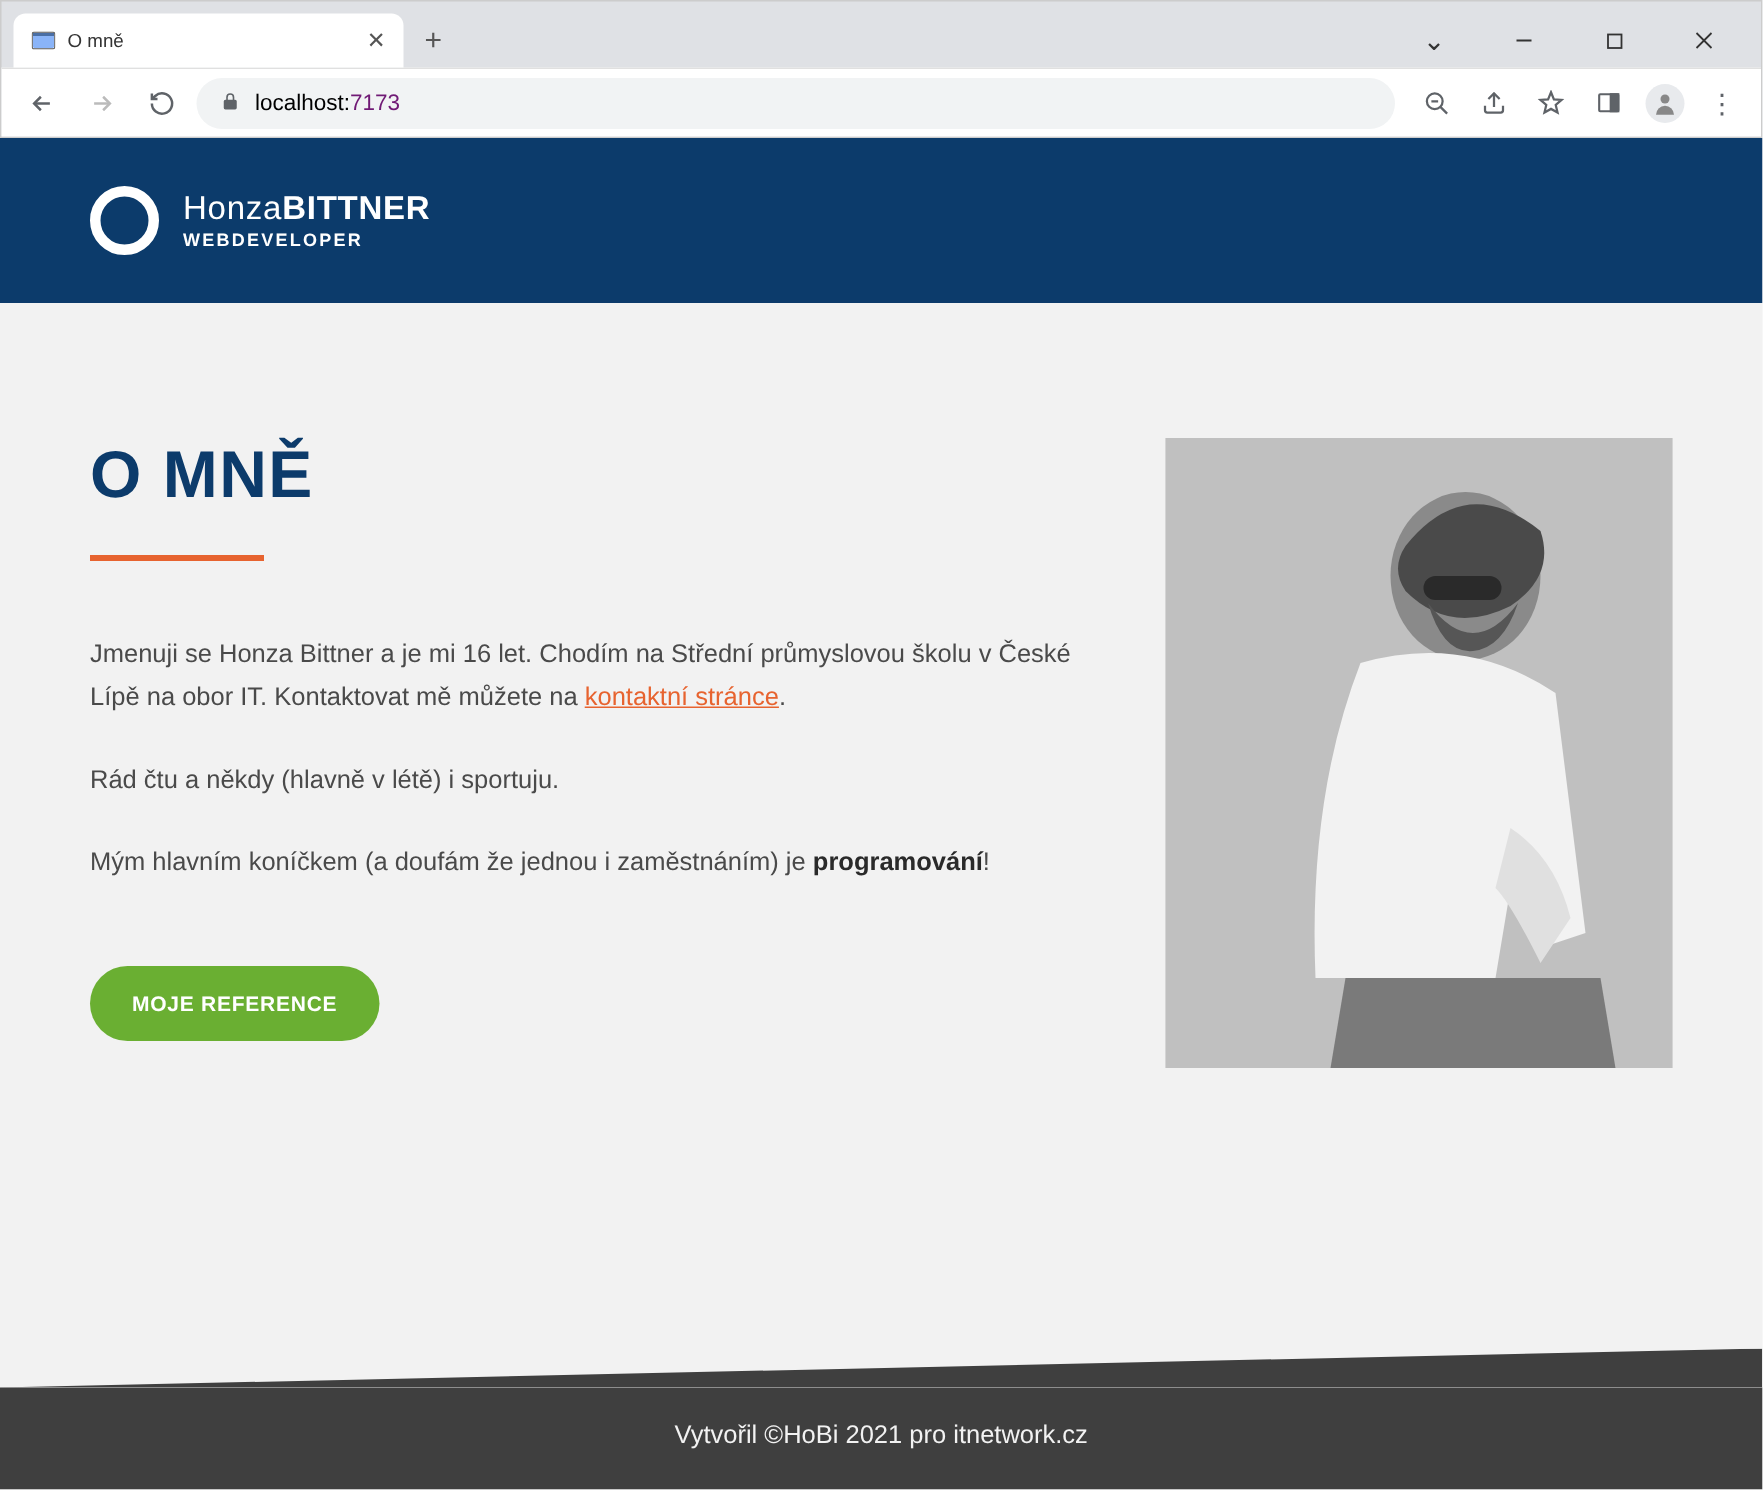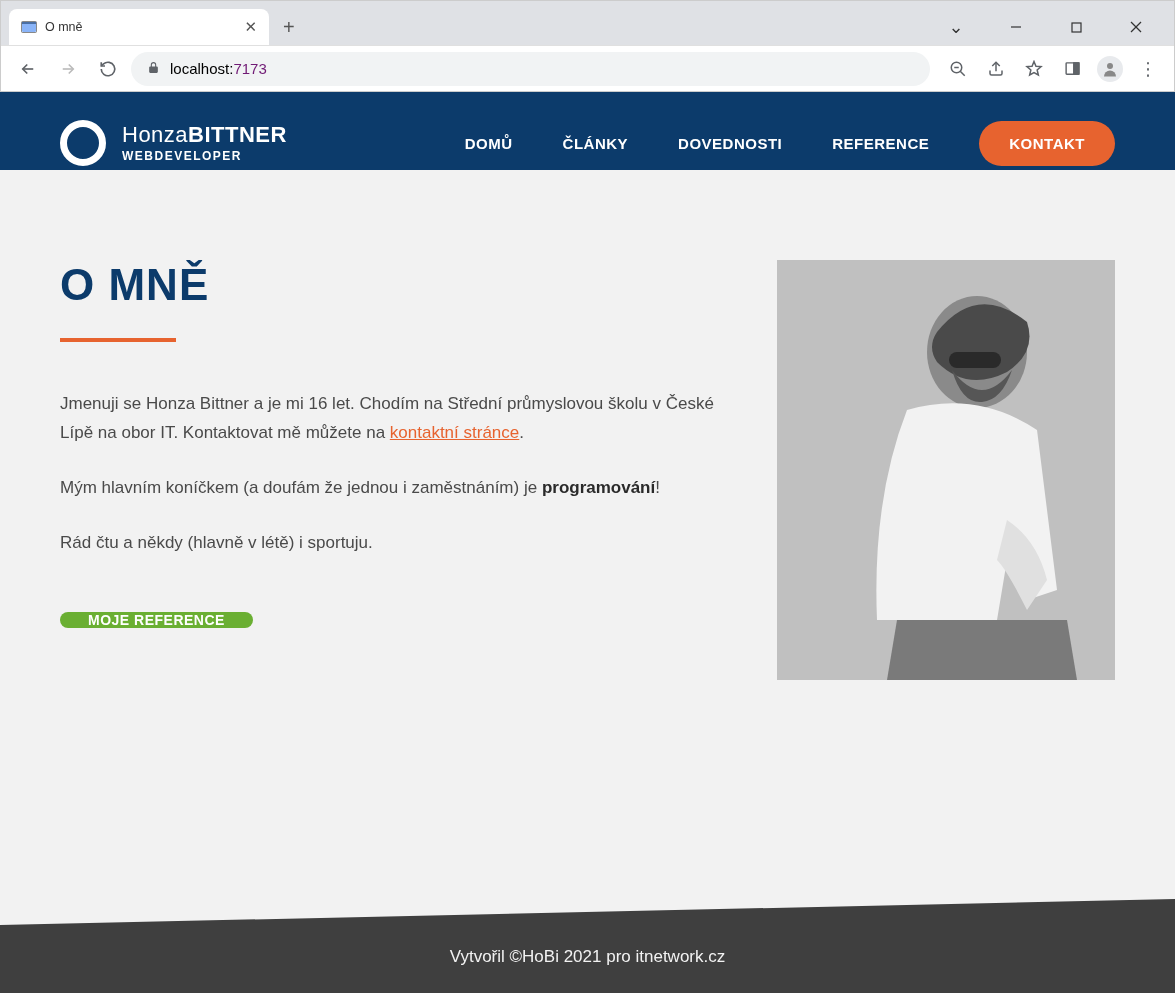--- a/index.html
+++ b/index.html
@@ -53,22 +53,22 @@
 .url-path { color:#701a75; }
 .toolbar-icons { display:flex; gap:6px; align-items:center; padding-left:6px; }
 .tb-icon { width:32px; height:32px; display:flex; align-items:center; justify-content:center; color:#5f6368; cursor:pointer; }
 .avatar-icon { background:#e8eaed; border-radius:50%; width:26px; height:26px; display:flex; align-items:center; justify-content:center; }
 .dots-icon { font-size:18px; }
 
 
 .page { flex:1; background:#f2f2f2; display:flex; flex-direction:column; position:relative; }
 
 .site-header {
-  background:#0c3b6b; height:78px;
-  display:flex; align-items:flex-end; justify-content:space-between;
+  background:#0c3b6b; height:110px;
+  display:flex; align-items:center; justify-content:space-between;
   padding:4px 60px;
 }
 .logo-wrap { display:flex; align-items:center; gap:16px; }
 .logo-circle {
   width:46px; height:46px; border:7px solid #fff; border-radius:50%;
 }
 .logo-text { color:#fff; line-height:1.1; }
 .logo-name { font-size:22px; letter-spacing:0.5px; }
 .logo-name .bold { font-weight:800; }
 .logo-sub { font-size:12px; letter-spacing:1.5px; font-weight:600; margin-top:2px; }
@@ -95,21 +95,21 @@
   width:116px; height:4px; background:#e7632f; margin:28px 0 48px 0;
 }
 .content p {
   font-size:17px; color:#4a4a4a; line-height:1.7; margin-bottom:26px;
 }
 .content a.inline { color:#e7632f; text-decoration:underline; }
 .content strong { color:#2a2a2a; font-weight:800; }
 .ref-btn {
   display:inline-block; background:#6aaf32; color:#fff;
   font-weight:700; font-size:14px; letter-spacing:0.5px;
-  padding:0 28px; border-radius:28px; text-decoration:none;
+  padding:17px 28px; border-radius:28px; text-decoration:none;
   margin-top:28px;
 }
 .photo {
   width:338px; height:420px; background:#bfbfbf;
   display:flex; align-items:center; justify-content:center;
   overflow:hidden;
 }
 .photo svg { width:100%; height:100%; }
 
 .footer-wrap { position:relative; }
@@ -234,40 +234,33 @@
   <header class="site-header">
     <div class="logo-wrap">
       <span class="logo-circle"></span>
       <div class="logo-text">
         <div class="logo-name">
           <span>Honza</span><span class="bold">BITTNER</span>
         </div>
         <div class="logo-sub">WEBDEVELOPER</div>
       </div>
     </div>
-    <nav class="nav">
-      <a href="#">DOMŮ</a>
-      <a href="#">ČLÁNKY</a>
-      <a href="#">DOVEDNOSTI</a>
-      <a href="#">REFERENCE</a>
-      <a href="#" class="cta">KONTAKT</a>
-    </nav>
   </header>
 
   <main class="main">
     <div class="content">
       <h1>O MNĚ</h1>
       <div class="underline"></div>
       <p>
         <span>Jmenuji se Honza Bittner a je mi 16 let. Chodím na Střední průmyslovou školu v České Lípě na obor IT. Kontaktovat mě můžete na </span><a href="#" class="inline">kontaktní stránce</a><span>.</span>
       </p>
+      <p>Rád čtu a někdy (hlavně v létě) i sportuju.</p>
       <p>
         <span>Mým hlavním koníčkem (a doufám že jednou i zaměstnáním) je </span><strong>programování</strong><span>!</span>
       </p>
-      <p>Rád čtu a někdy (hlavně v létě) i sportuju.</p>
       <a href="#" class="ref-btn">MOJE REFERENCE</a>
     </div>
     <div class="photo">
       <svg viewBox="0 0 338 420">
         <rect width="338" height="420" fill="#c0c0c0"></rect>
 
         <ellipse cx="200" cy="92" rx="50" ry="56" fill="#8a8a8a"></ellipse>
         <path d="M160 72 q40 -50 90 -10 q10 30 -20 50 q-40 20 -70 -10 q-10 -15 0 -30" fill="#4a4a4a"></path>
         <path d="M175 110 q30 40 60 0 q-10 30 -30 32 q-20 2 -30 -32" fill="#565656"></path>
         <rect x="172" y="92" width="52" height="16" rx="8" fill="#2a2a2a"></rect>

